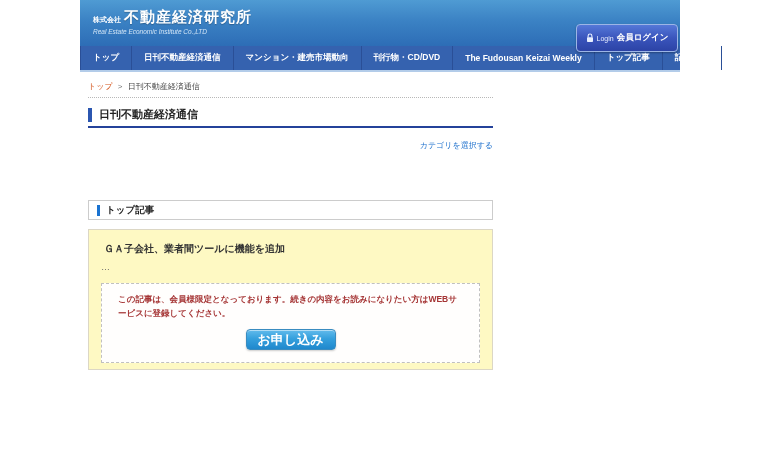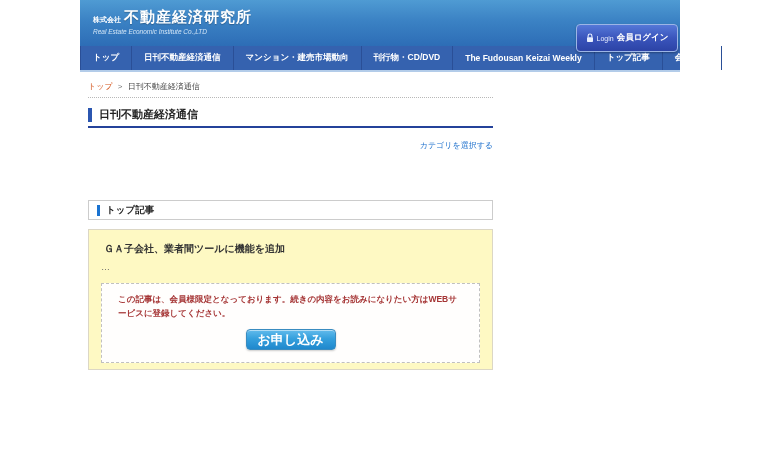--- a/index.html
+++ b/index.html
@@ -145,21 +145,21 @@
       </div>
     </header>
 
     <nav class="nav">
       <a class="nav-item">トップ</a>
       <a class="nav-item">日刊不動産経済通信</a>
       <a class="nav-item">マンション・建売市場動向</a>
       <a class="nav-item">刊行物・CD/DVD</a>
       <a class="nav-item">The Fudousan Keizai Weekly</a>
       <a class="nav-item">トップ記事</a>
-      <a class="nav-item">会社情報</a>
+      <a class="nav-item">記事検索</a>
     </nav>
 
     <div class="content">
 
       <div class="breadcrumb main-col">
         <a class="bc-home">トップ</a>
         <span class="bc-sep">&gt;</span>
         <span class="bc-current">日刊不動産経済通信</span>
       </div>
 

